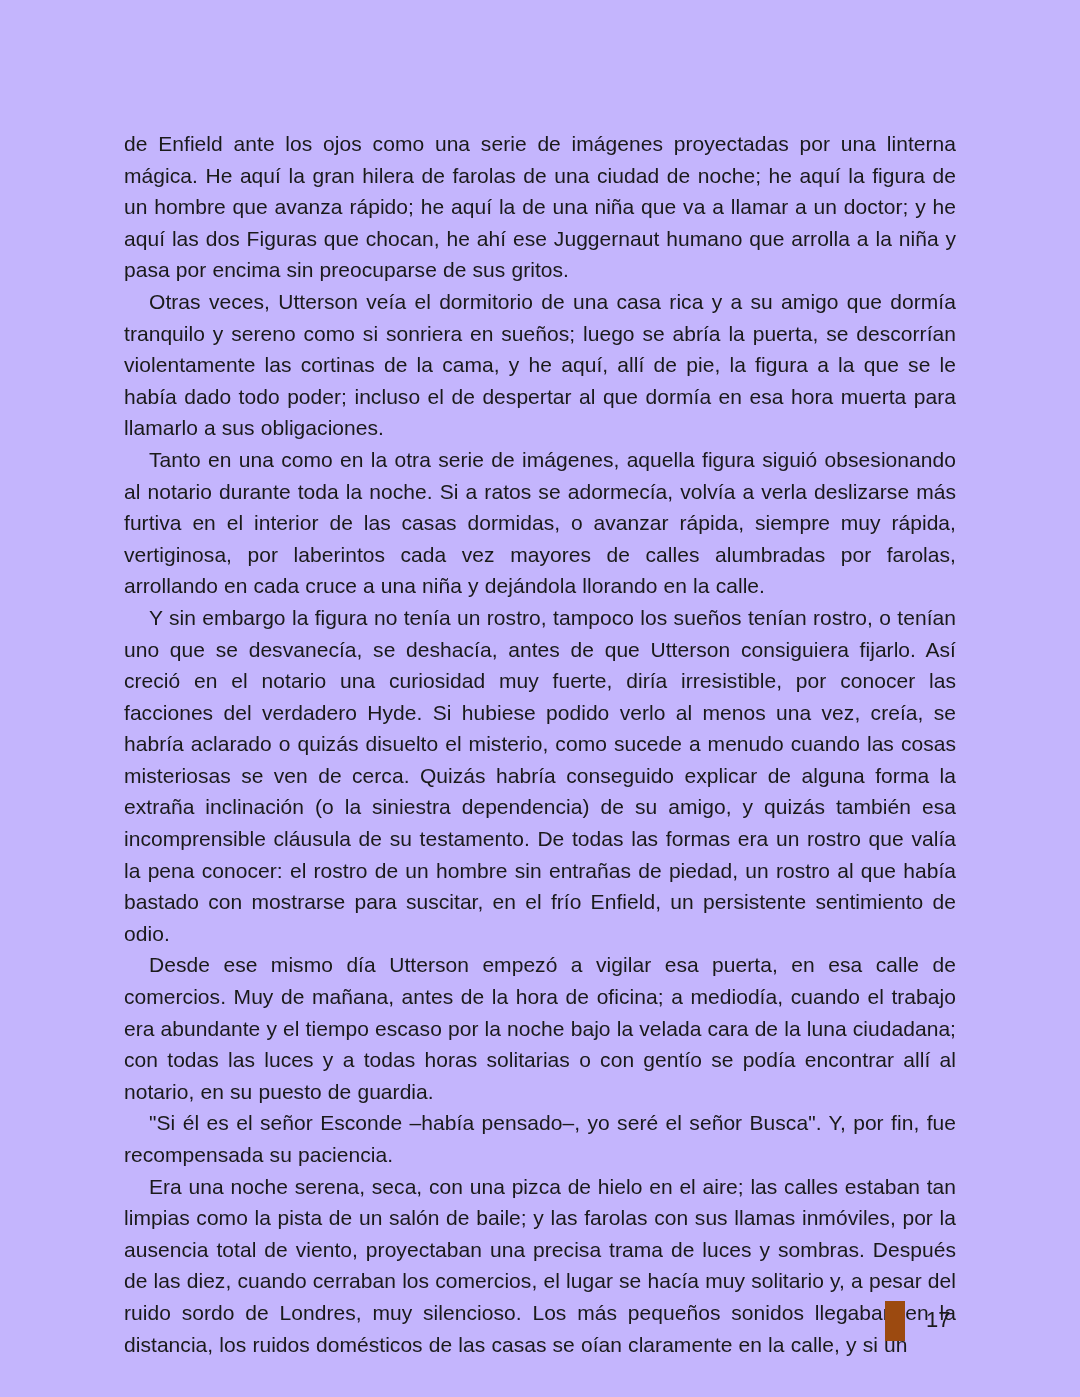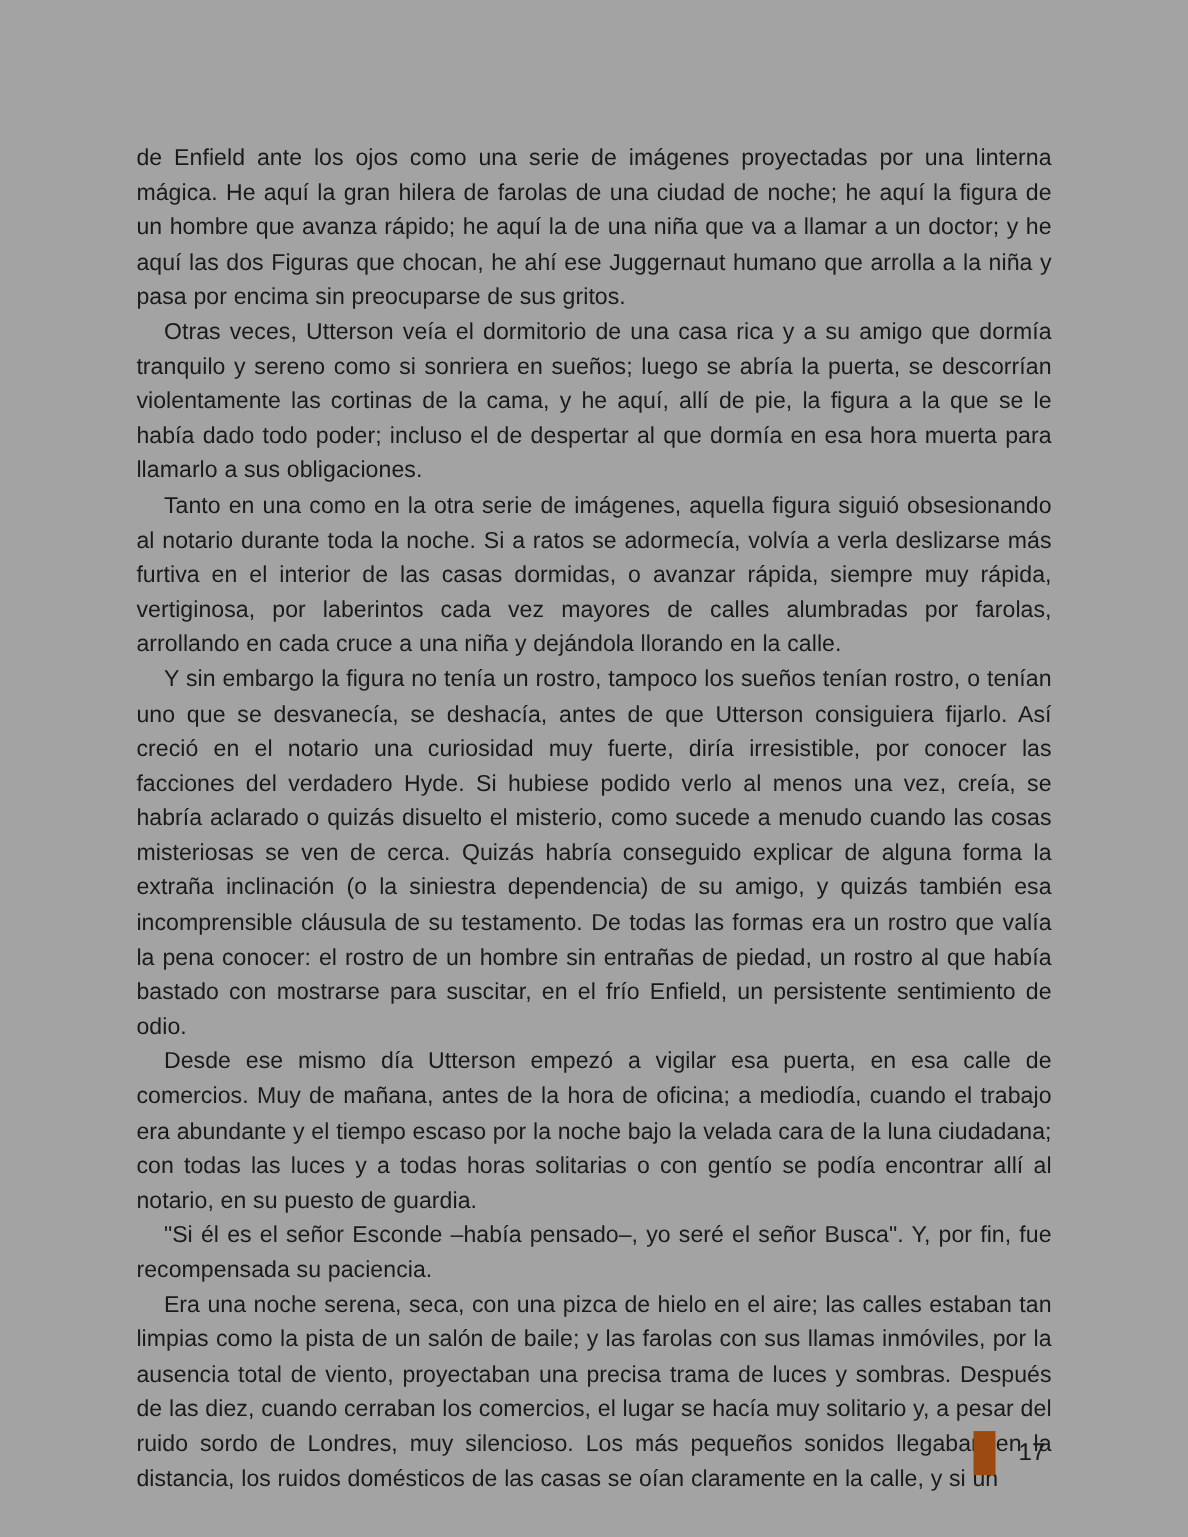--- a/index.html
+++ b/index.html
@@ -69,21 +69,21 @@
     top: 6px;
     font-size: 22px;
     line-height: 32px;
     color: #1a1a1a;
     white-space: nowrap;
   }
 </style>
 </head>
 <body>
 
-<div id="page" style="background: #a3a3a3;">
+<div id="page" style="background: #c4b5fd;">
 
   <div id="text-block">
     <p class="para continuation" style="color: rgb(26, 26, 26);">de Enfield ante los ojos como una serie de imágenes proyectadas por una linterna mágica. He aquí la gran hilera de farolas de una ciudad de noche; he aquí la figura de un hombre que avanza rápido; he aquí la de una niña que va a llamar a un doctor; y he aquí las dos Figuras que chocan, he ahí ese Juggernaut humano que arrolla a la niña y pasa por encima sin preocuparse de sus gritos.</p>
     <p class="para" style="color: rgb(26, 26, 26);">Otras veces, Utterson veía el dormitorio de una casa rica y a su amigo que dormía tranquilo y sereno como si sonriera en sueños; luego se abría la puerta, se descorrían violentamente las cortinas de la cama, y he aquí, allí de pie, la figura a la que se le había dado todo poder; incluso el de despertar al que dormía en esa hora muerta para llamarlo a sus obligaciones.</p>
     <p class="para" style="color: rgb(26, 26, 26);">Tanto en una como en la otra serie de imágenes, aquella figura siguió obsesionando al notario durante toda la noche. Si a ratos se adormecía, volvía a verla deslizarse más furtiva en el interior de las casas dormidas, o avanzar rápida, siempre muy rápida, vertiginosa, por laberintos cada vez mayores de calles alumbradas por farolas, arrollando en cada cruce a una niña y dejándola llorando en la calle.</p>
     <p class="para" style="color: rgb(26, 26, 26);">Y sin embargo la figura no tenía un rostro, tampoco los sueños tenían rostro, o tenían uno que se desvanecía, se deshacía, antes de que Utterson consiguiera fijarlo. Así creció en el notario una curiosidad muy fuerte, diría irresistible, por conocer las facciones del verdadero Hyde. Si hubiese podido verlo al menos una vez, creía, se habría aclarado o quizás disuelto el misterio, como sucede a menudo cuando las cosas misteriosas se ven de cerca. Quizás habría conseguido explicar de alguna forma la extraña inclinación (o la siniestra dependencia) de su amigo, y quizás también esa incomprensible cláusula de su testamento. De todas las formas era un rostro que valía la pena conocer: el rostro de un hombre sin entrañas de piedad, un rostro al que había bastado con mostrarse para suscitar, en el frío Enfield, un persistente sentimiento de odio.</p>
     <p class="para" style="color: rgb(26, 26, 26);">Desde ese mismo día Utterson empezó a vigilar esa puerta, en esa calle de comercios. Muy de mañana, antes de la hora de oficina; a mediodía, cuando el trabajo era abundante y el tiempo escaso por la noche bajo la velada cara de la luna ciudadana; con todas las luces y a todas horas solitarias o con gentío se podía encontrar allí al notario, en su puesto de guardia.</p>
     <p class="para" style="color: rgb(26, 26, 26);">"Si él es el señor Esconde –había pensado–, yo seré el señor Busca". Y, por fin, fue recompensada su paciencia.</p>
     <p class="para" style="color: rgb(26, 26, 26);">Era una noche serena, seca, con una pizca de hielo en el aire; las calles estaban tan limpias como la pista de un salón de baile; y las farolas con sus llamas inmóviles, por la ausencia total de viento, proyectaban una precisa trama de luces y sombras. Después de las diez, cuando cerraban los comercios, el lugar se hacía muy solitario y, a pesar del ruido sordo de Londres, muy silencioso. Los más pequeños sonidos llegaban en la distancia, los ruidos domésticos de las casas se oían claramente en la calle, y si un</p>
   </div>

